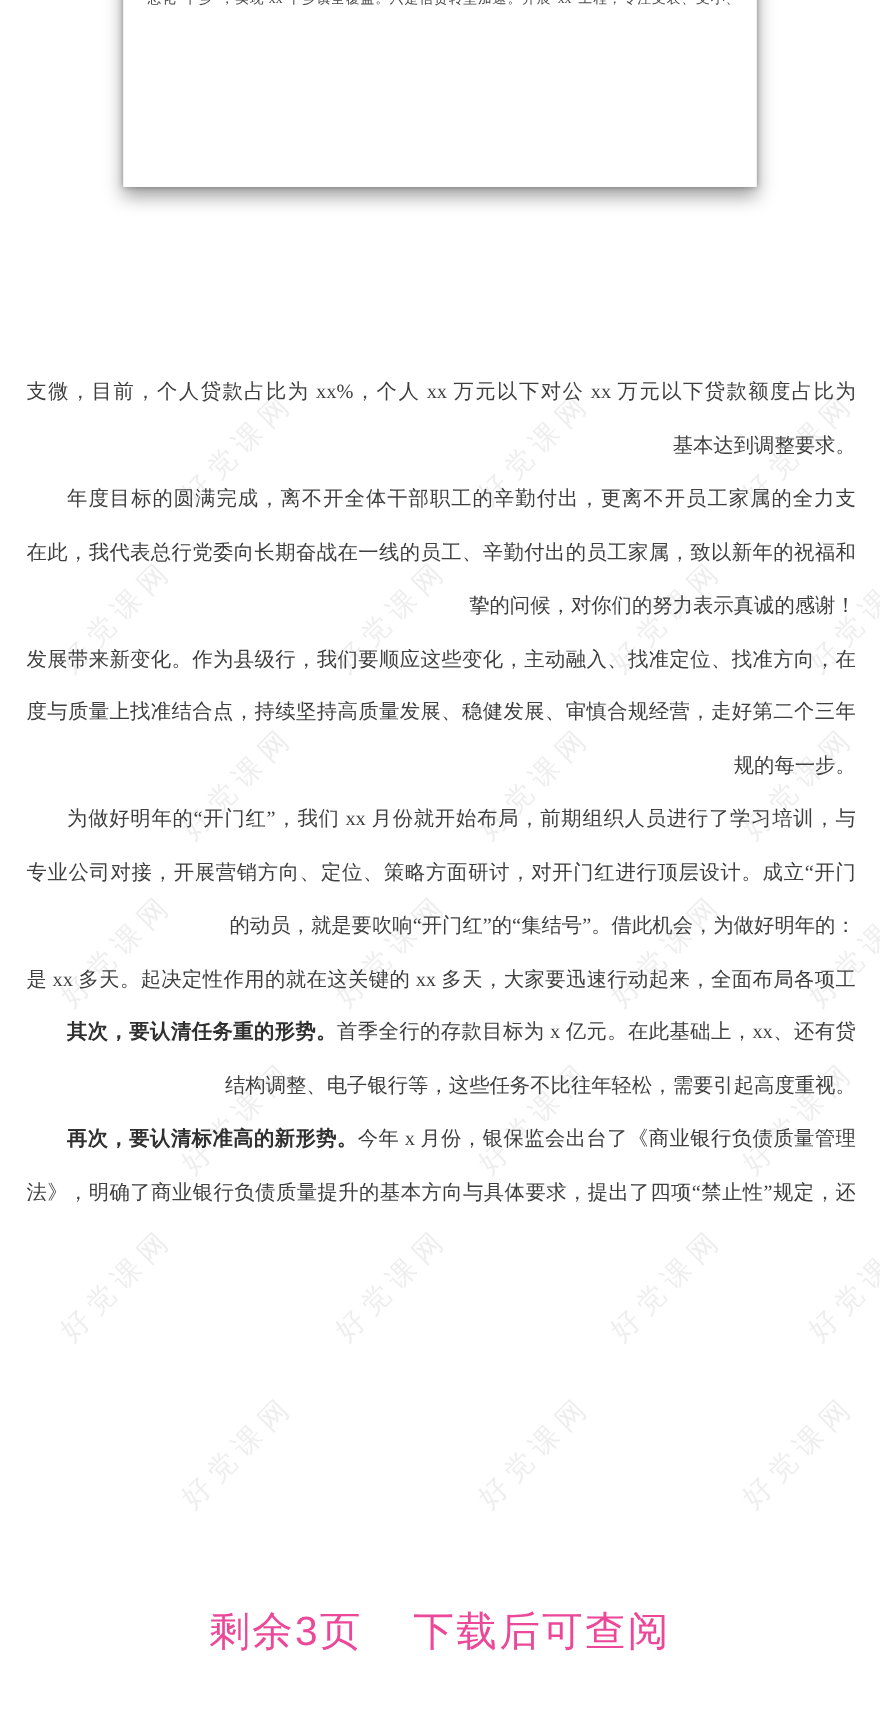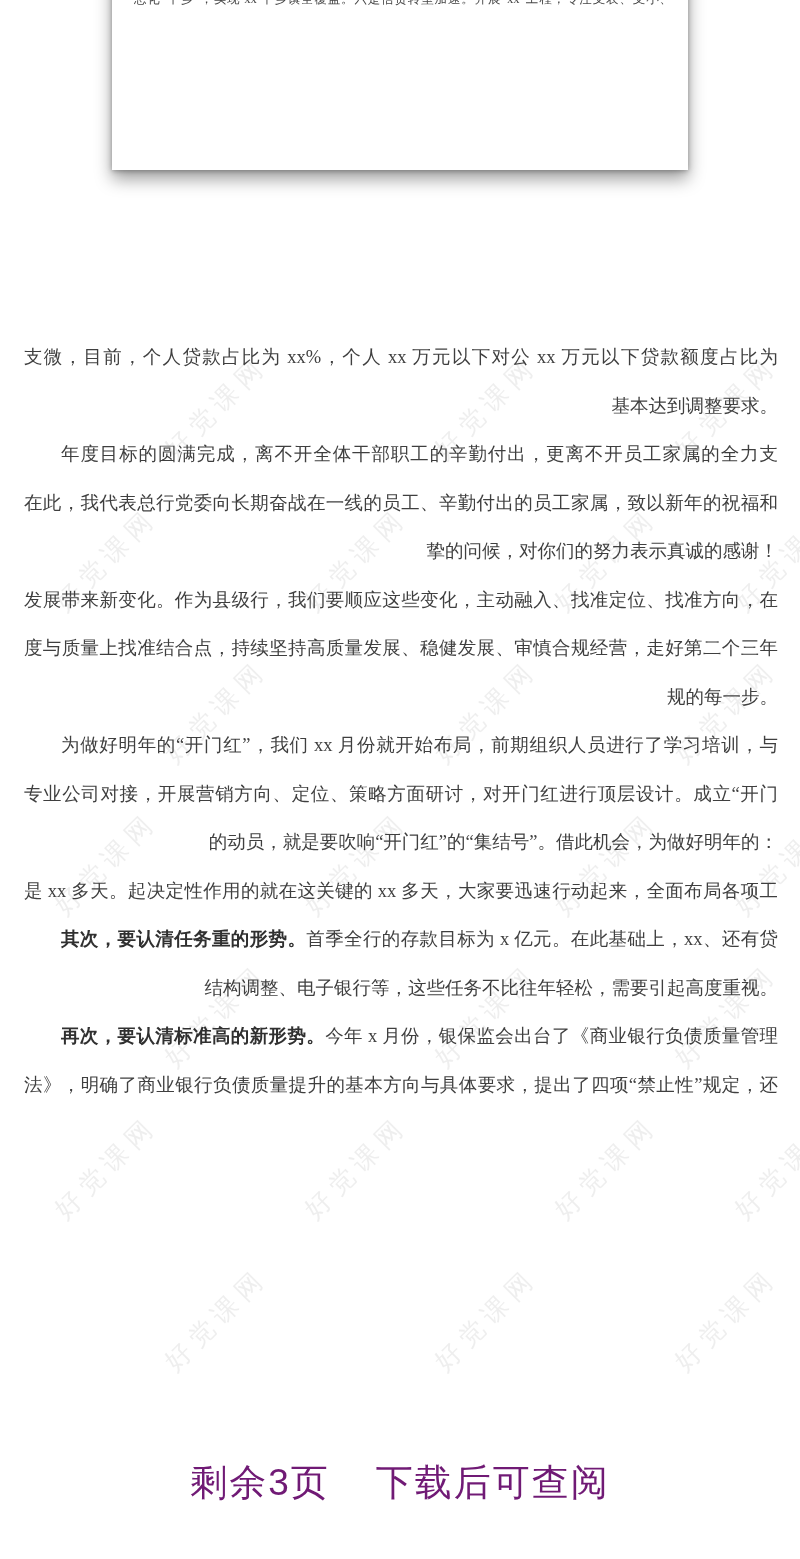--- a/index.html
+++ b/index.html
@@ -73,21 +73,21 @@
   
   .footer {
     position: absolute;
     left: 0;
     top: 1458px;
     width: 100%;
     text-align: center;
     z-index: 1;
     font-family: "Liberation Sans", "DejaVu Sans", sans-serif;
     font-size: 37px;
-    color: #701a75;
+    color: #ec4899;
     letter-spacing: 2px;
   }
   .footer .hint { margin-left: 46px; }
 </style>
 </head>
 <body>
 
 <div class="screen">
 
   <div class="page1-card">

